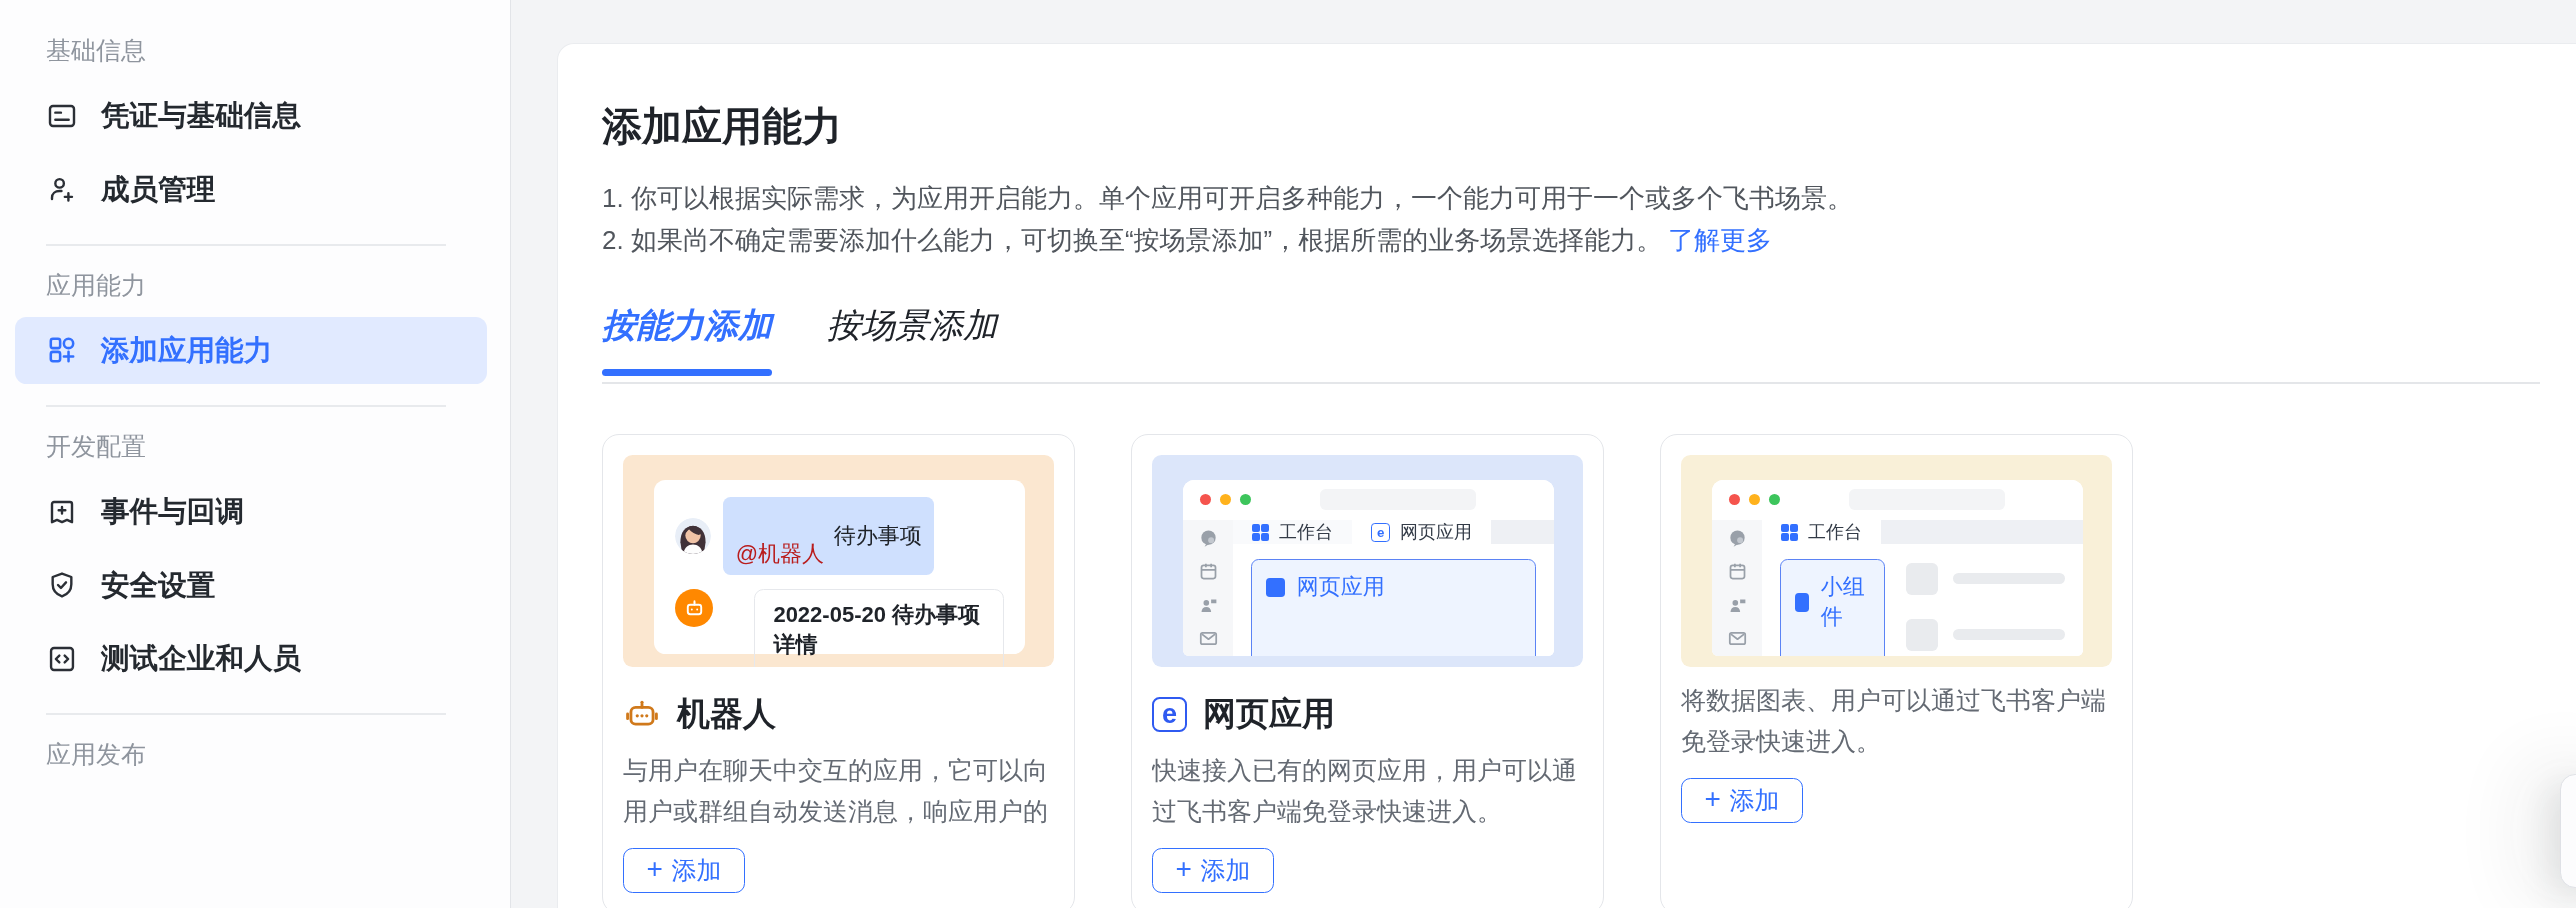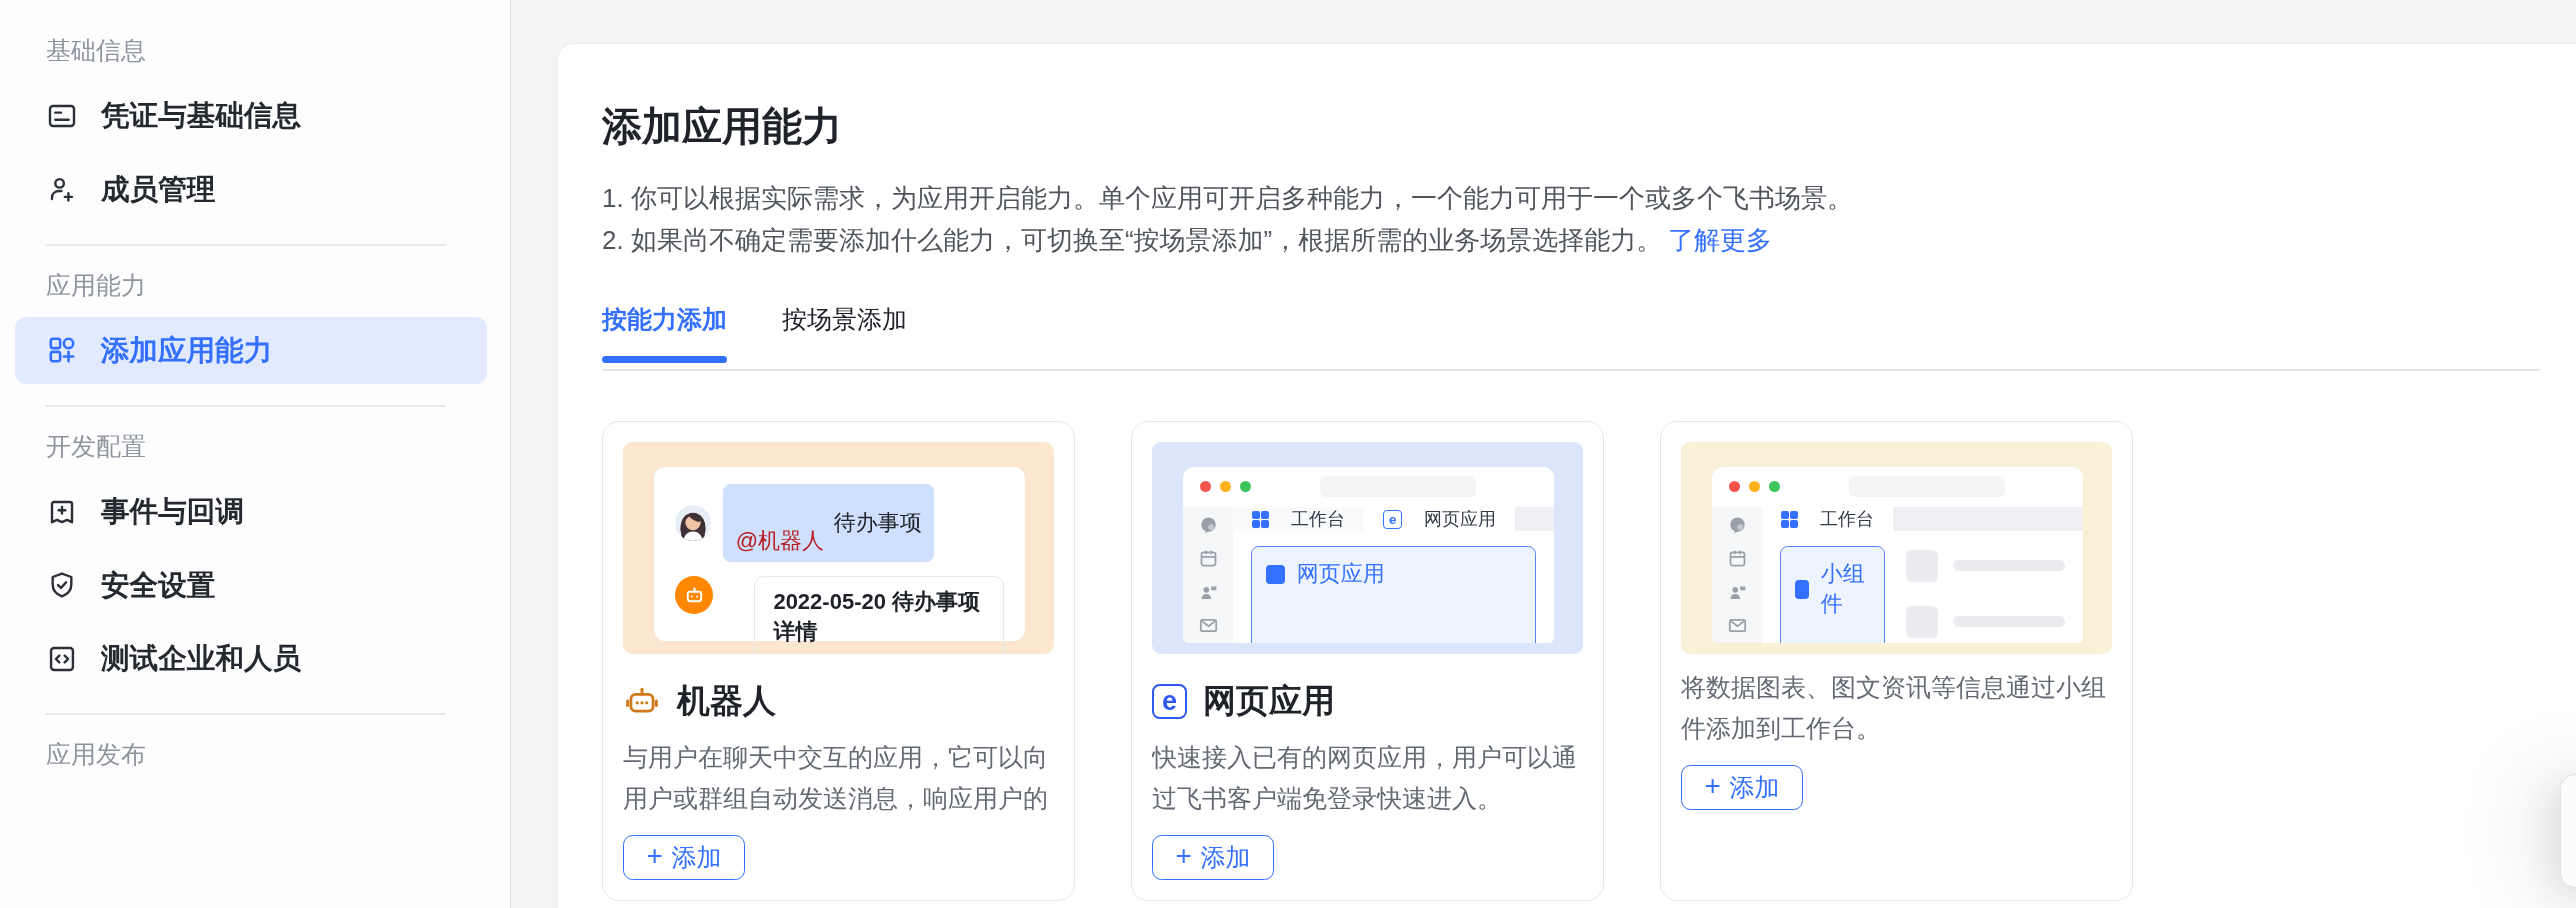--- a/index.html
+++ b/index.html
@@ -20,21 +20,21 @@
   .side-divider{height:1.9px;background:#e8eaed;margin:21px 64px 21px 46px;border:0;}
 
   
   .main{flex:1;display:flex;flex-direction:column;padding:43px 0 0 46px;box-sizing:border-box;background:#f3f4f6;}
   .content-card{flex:1;background:#fff;border:1px solid #eaecef;border-right:0;border-bottom:0;border-radius:17px 0 0 0;padding:55px 0 0 44px;box-sizing:border-box;}
   .page-title{margin:0 0 23px;font-size:40px;font-weight:700;color:#1f2329;}
   .page-desc{margin:0;font-size:26px;line-height:42px;color:#51565d;}
   .learn-more{color:#3370ff;text-decoration:none;cursor:pointer;margin-left:5.7px;}
 
   .tabs{display:flex;gap:55px;margin-top:42px;position:relative;}
-  .tab{font-size:25px;padding-bottom:25px;position:relative;cursor:pointer;color:#1f2329;}
+  .tab{font-size:34px;padding-bottom:25px;position:relative;cursor:pointer;color:#1f2329;font-style:italic;}
   .tab.active{color:#3370ff;font-weight:700;}
   .tab.active::after{content:"";position:absolute;left:0;right:0;bottom:-1.9px;height:6.7px;border-radius:3.8px;background:#3370ff;z-index:2;}
   .tabs-divider{height:2.9px;background:#e4e6e9;margin-right:36px;border:0;}
 
   .cards-row{display:flex;gap:56px;margin-top:50px;}
   .cap-card{width:473px;min-width:473px;box-sizing:border-box;background:#fff;border:1.9px solid #e4e6ea;border-radius:17px;padding:20px;}
   .thumb{position:relative;height:212px;border-radius:9.5px;overflow:hidden;}
   .thumb.bot{background:#fbe7d0;}
   .thumb.web{background:#dce6fa;}
   .thumb.widget{background:#f9f0d8;}
@@ -64,21 +64,21 @@
   .dot.r{background:#f5544d;}
   .dot.y{background:#ffb21c;}
   .dot.g{background:#3dc55c;}
   .addr{position:absolute;left:37%;top:8.6px;width:42%;height:21px;border-radius:5.7px;background:#f3f4f6;}
   .chrome-body{flex:1;display:flex;min-height:0;}
   .mock-side{width:50px;background:#f6f7f9;display:flex;flex-direction:column;align-items:center;padding-top:7.6px;gap:12.4px;}
   .mock-side .micn{width:21px;height:21px;color:#9aa0a8;}
   .mock-side .micn svg{width:21px;height:21px;display:block;}
   .mock-content{flex:1;display:flex;flex-direction:column;min-width:0;}
   .mock-tabrow{height:36px;background:#eef0f4;display:flex;}
-  .mock-tab{display:flex;align-items:center;gap:22px;padding:0 19px;font-size:18px;color:#333b47;}
+  .mock-tab{display:flex;align-items:center;gap:10px;padding:0 19px;font-size:18px;color:#333b47;}
   .mock-tab.faded{background:#f9fafc;}
   .mock-tab.on{background:#fff;}
   .mini-grid{display:grid;grid-template-columns:7.6px 7.6px;grid-template-rows:7.6px 7.6px;gap:1.9px;}
   .mini-grid i{border-radius:1.9px;background:#3370ff;}
   .mini-e{width:17px;height:17px;border:1.9px solid #3370ff;border-radius:3.8px;color:#3370ff;font-size:13.3px;font-weight:700;display:flex;align-items:center;justify-content:center;}
   .mock-main{flex:1;background:#fff;padding:14.3px 18px;display:flex;gap:21px;}
   .web-box{border:1.9px solid #5b83f5;background:#eef4ff;border-radius:7.6px;box-sizing:border-box;}
   .web-box .lbl{display:flex;align-items:center;gap:11.4px;padding:12.4px 14.3px;}
   .web-box .sq{width:19px;height:19px;border-radius:3.8px;background:#3370ff;}
   .web-box .tx{font-size:22px;color:#3370ff;font-weight:500;}
@@ -423,21 +423,21 @@
                           <span class="ph-sq"></span>
                           <span class="ph-bar"></span>
                         </div>
                     </div>
                   </div>
                 </div>
               </div>
             </div>
           </div>
 
-          <div class="cap-desc">将数据图表、图文资讯等信息通过小组件添加到工作台。</div>
+          <div class="cap-desc">将数据图表、用户可以通过飞书客户端免登录快速进入。</div>
           <button class="add-btn">
             <span class="plus">+</span>
             <span>添加</span>
           </button>
         </article>
 
       </div>
     </section>
   </main>
 

